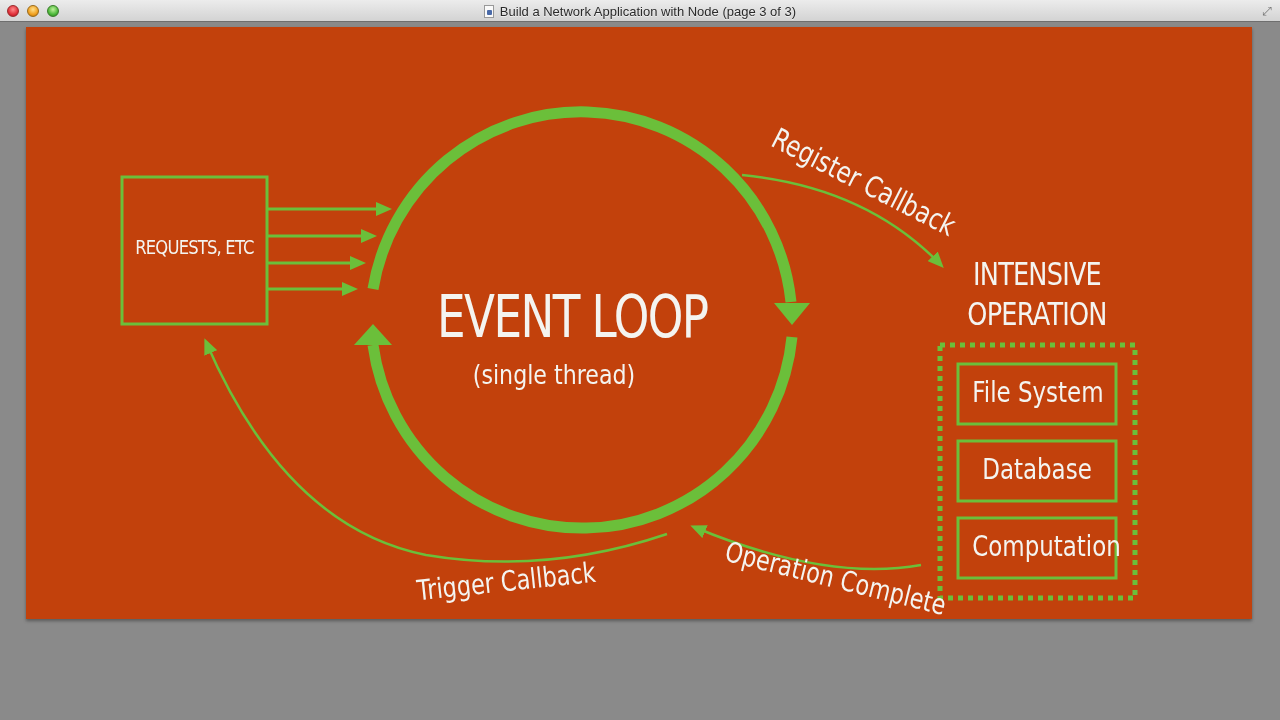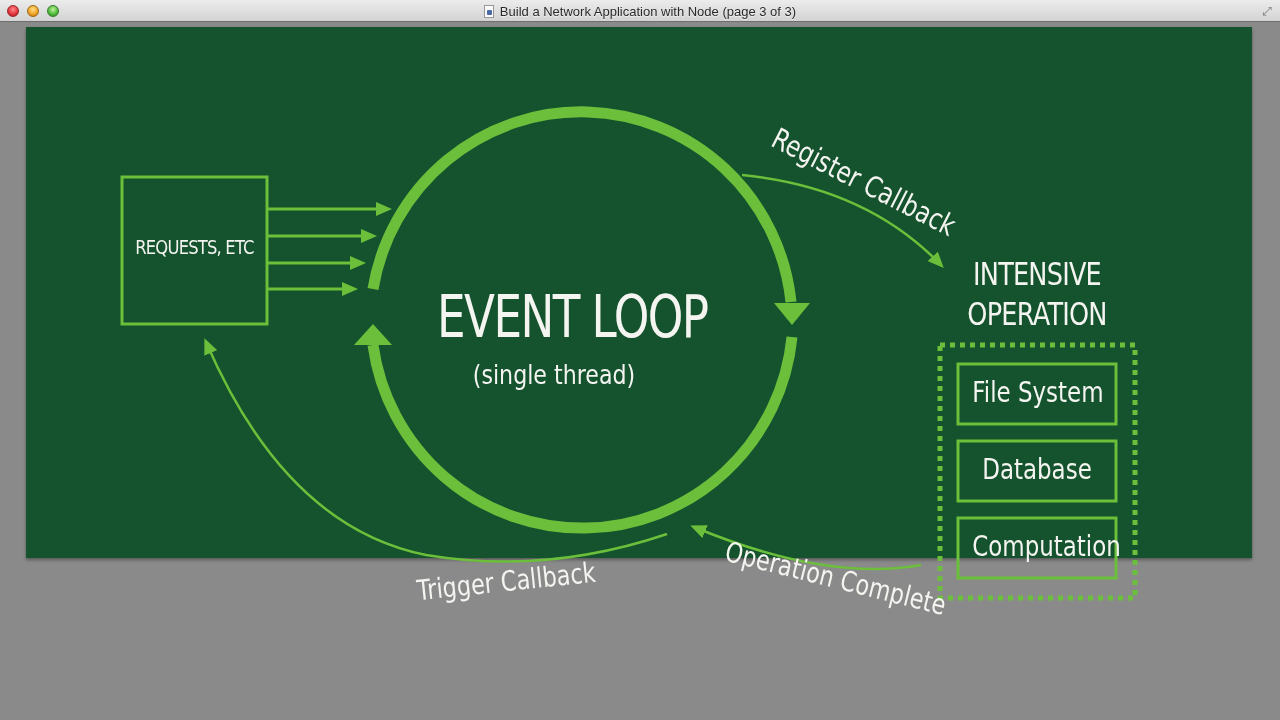--- a/index.html
+++ b/index.html
@@ -35,22 +35,22 @@
     }
     .title-text {
       font-family: "Liberation Sans", sans-serif; font-size: 13px; color: #2a2a2a;
       text-shadow: 0 1px 0 rgba(255,255,255,0.6);
     }
     .fullscreen {
       position: absolute; right: 6px; top: 4px; width: 14px; height: 14px;
       color: #777; font-size: 12px; line-height: 14px; text-align: center;
     }
     .slide {
-      position: absolute; left: 26px; top: 27px; width: 1226px; height: 531px;
-      background: #14532d;
+      position: absolute; left: 26px; top: 27px; width: 1226px; height: 592px;
+      background: #c2410c;
       box-shadow: 0 2px 3px rgba(0,0,0,0.35);
     }
     svg.diagram { position: absolute; left: 0; top: 0; }
     .lbl {
       position: absolute; color: #f4f4f0; white-space: nowrap;
       font-family: "DejaVu Sans", sans-serif;
       transform-origin: center center;
     }
   </style>
 </head>

